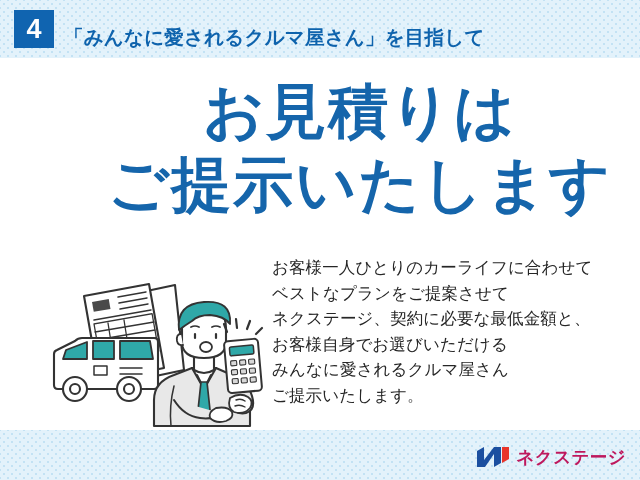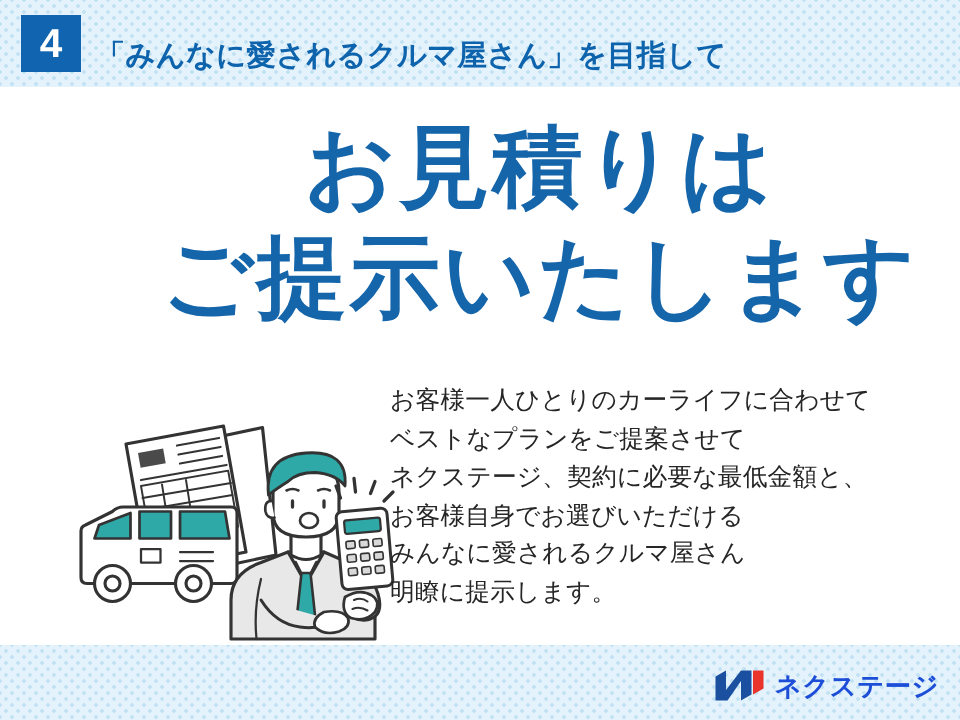--- a/index.html
+++ b/index.html
@@ -86,21 +86,21 @@
     line-height: 72px;
   }
   #headline-line-2 {
     font-size: 60px;
     line-height: 74px;
   }
 
   
   #body-copy {
     position: absolute;
-    left: 260px;
+    left: 272px;
     top: 255px;
     width: 360px;
   }
   .body-line {
     display: block;
     color: #262626;
     font-size: 16.5px;
     line-height: 25.6px;
     white-space: nowrap;
     letter-spacing: 0.1px;
@@ -121,21 +121,21 @@
     position: absolute;
     right: 14px;
     top: 444px;
     height: 26px;
     display: flex;
     align-items: center;
     gap: 7px;
   }
   #logo-mark { width: 34px; height: 22px; display: block; }
   #logo-wordmark {
-    color: #1d4ed8;
+    color: #be185d;
     font-size: 17.5px;
     font-weight: bold;
     line-height: 22px;
     letter-spacing: 0.4px;
     white-space: nowrap;
   }
 </style>
 </head>
 <body>
 
@@ -265,21 +265,21 @@
       </g>
     </svg>
   </div>
 
   <div id="body-copy">
     <span class="body-line">お客様一人ひとりのカーライフに合わせて</span>
     <span class="body-line">ベストなプランをご提案させて</span>
     <span class="body-line">ネクステージ、契約に必要な最低金額と、</span>
     <span class="body-line">お客様自身でお選びいただける</span>
     <span class="body-line">みんなに愛されるクルマ屋さん</span>
-    <span class="body-line">明瞭に提示します。</span>
+    <span class="body-line">ご提示いたします。</span>
   </div>
 
   <div class="dot-band" id="footer-band"></div>
 
   <div id="footer-logo">
     <svg id="logo-mark" viewBox="0 0 34 22" xmlns="http://www.w3.org/2000/svg">
       <path d="M1 21 L1 5 L8 1 L8 14 L18 1 L25 1 L25 17 L18 21 L18 8 L9 21 Z" fill="#1b4fa0"></path>
       <path d="M26 1 L33 1 L33 13 L26 17 Z" fill="#e8342a"></path>
     </svg>
     <span id="logo-wordmark">ネクステージ</span>

